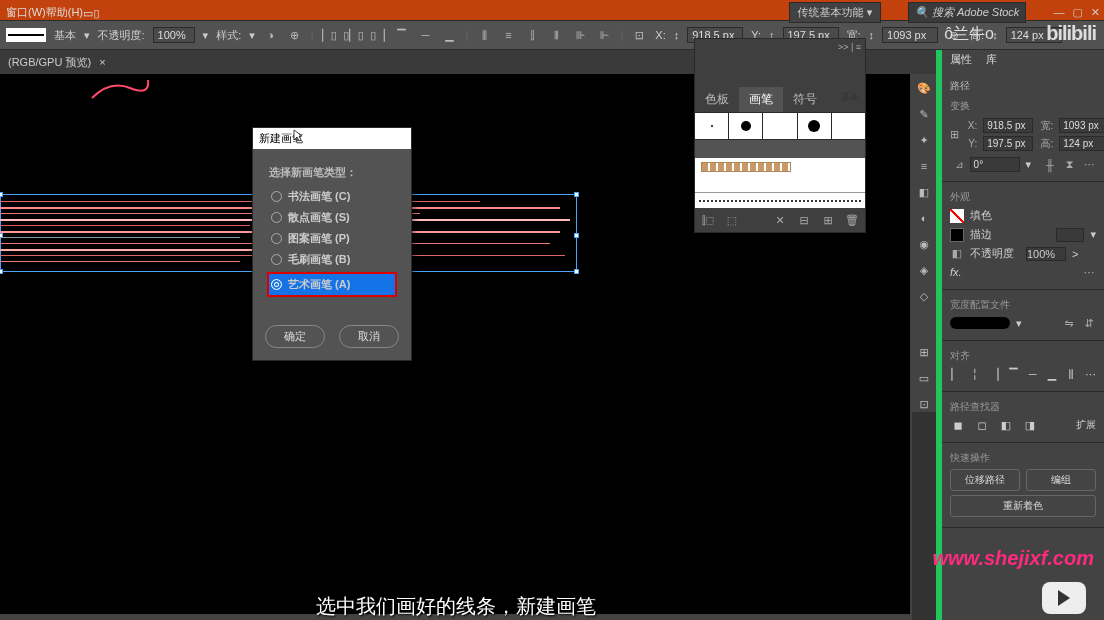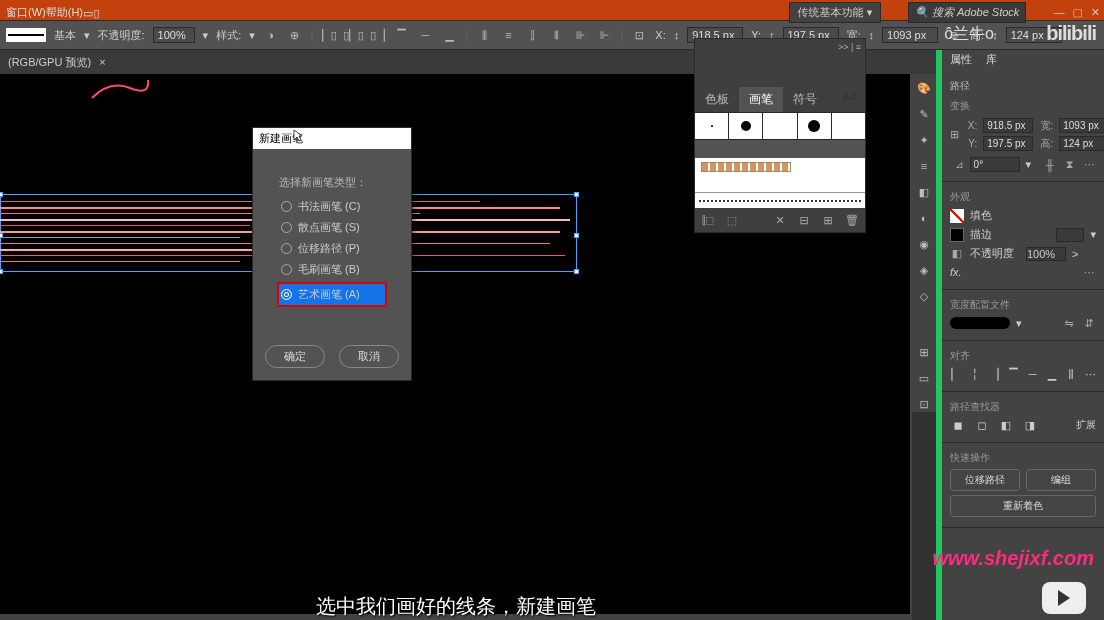--- a/index.html
+++ b/index.html
@@ -22,21 +22,21 @@
 .doc-tab .x{margin-left:8px;}
 .main-area{position:absolute;left:0;top:74px;right:192px;bottom:0;background:#434343;}
 .canvas{position:absolute;left:0;top:0;width:910px;height:540px;background:#000;}
 .canvas .squiggle{position:absolute;left:90px;top:4px;width:60px;height:24px;}
 .lines-group{position:absolute;left:0;top:125px;width:575px;height:70px;}
 .lines-group .ln{position:absolute;height:1px;background:#e77;left:0;}
 .sel-box{position:absolute;left:0;top:120px;width:577px;height:78px;border:1px solid #4aa3ff;}
 .sel-handle{position:absolute;width:5px;height:5px;background:#fff;border:1px solid #4aa3ff;}
 .dialog{position:absolute;left:252px;top:127px;width:160px;background:#535353;border:1px solid #2a2a2a;box-shadow:2px 2px 6px rgba(0,0,0,.5);z-index:10;}
 .dialog-title{background:#fff;color:#000;padding:3px 6px;text-align:left;font-size:11px;}
-.dialog-body{padding:26px;}
+.dialog-body{padding:16px;font-weight:bold;}
 .dialog-label{color:#bbb;margin-bottom:6px;font-size:11px;}
 .radio-row{display:flex;align-items:center;gap:6px;padding:3px 2px;cursor:pointer;}
 .radio-row.hl{background:#1473e6;border:2px solid #d00;margin:2px -2px;}
 .radio{width:11px;height:11px;border:1px solid #aaa;border-radius:50%;}
 .radio.on{background:#1473e6;border-color:#fff;box-shadow:inset 0 0 0 2px #1473e6,inset 0 0 0 3px #fff;}
 .cursor{position:absolute;width:10px;height:14px;pointer-events:none;}
 .dialog-btns{display:flex;gap:14px;justify-content:center;padding:10px 0 12px;}
 .dbtn{border:1px solid #888;border-radius:12px;padding:3px 18px;color:#ddd;background:transparent;cursor:pointer;font-size:11px;}
 .brush-panel{position:absolute;left:694px;top:38px;width:172px;background:#535353;border:1px solid #2a2a2a;z-index:5;}
 .bp-tabs{display:flex;background:#3f3f3f;border-bottom:1px solid #2a2a2a;position:relative;}
@@ -188,21 +188,21 @@
     <div class="radio-row">
         <div class="radio"></div>
         <span>书法画笔 (C)</span>
       </div>
     <div class="radio-row">
         <div class="radio"></div>
         <span>散点画笔 (S)</span>
       </div>
     <div class="radio-row">
         <div class="radio"></div>
-        <span>位移路径 (P)</span>
+        <span>图案画笔 (P)</span>
       </div>
     <div class="radio-row">
         <div class="radio"></div>
         <span>毛刷画笔 (B)</span>
       </div>
     <div class="radio-row hl">
         <div class="radio on"></div>
         <span>艺术画笔 (A)</span>
       <svg class="cursor" style="left:40px;top:1px" viewBox="0 0 10 14">
           <path d="M1 1 L1 11 L4 8 L6 12 L8 11 L6 7 L9 7 Z" fill="#fff" stroke="#000" stroke-width="0.7"></path>

